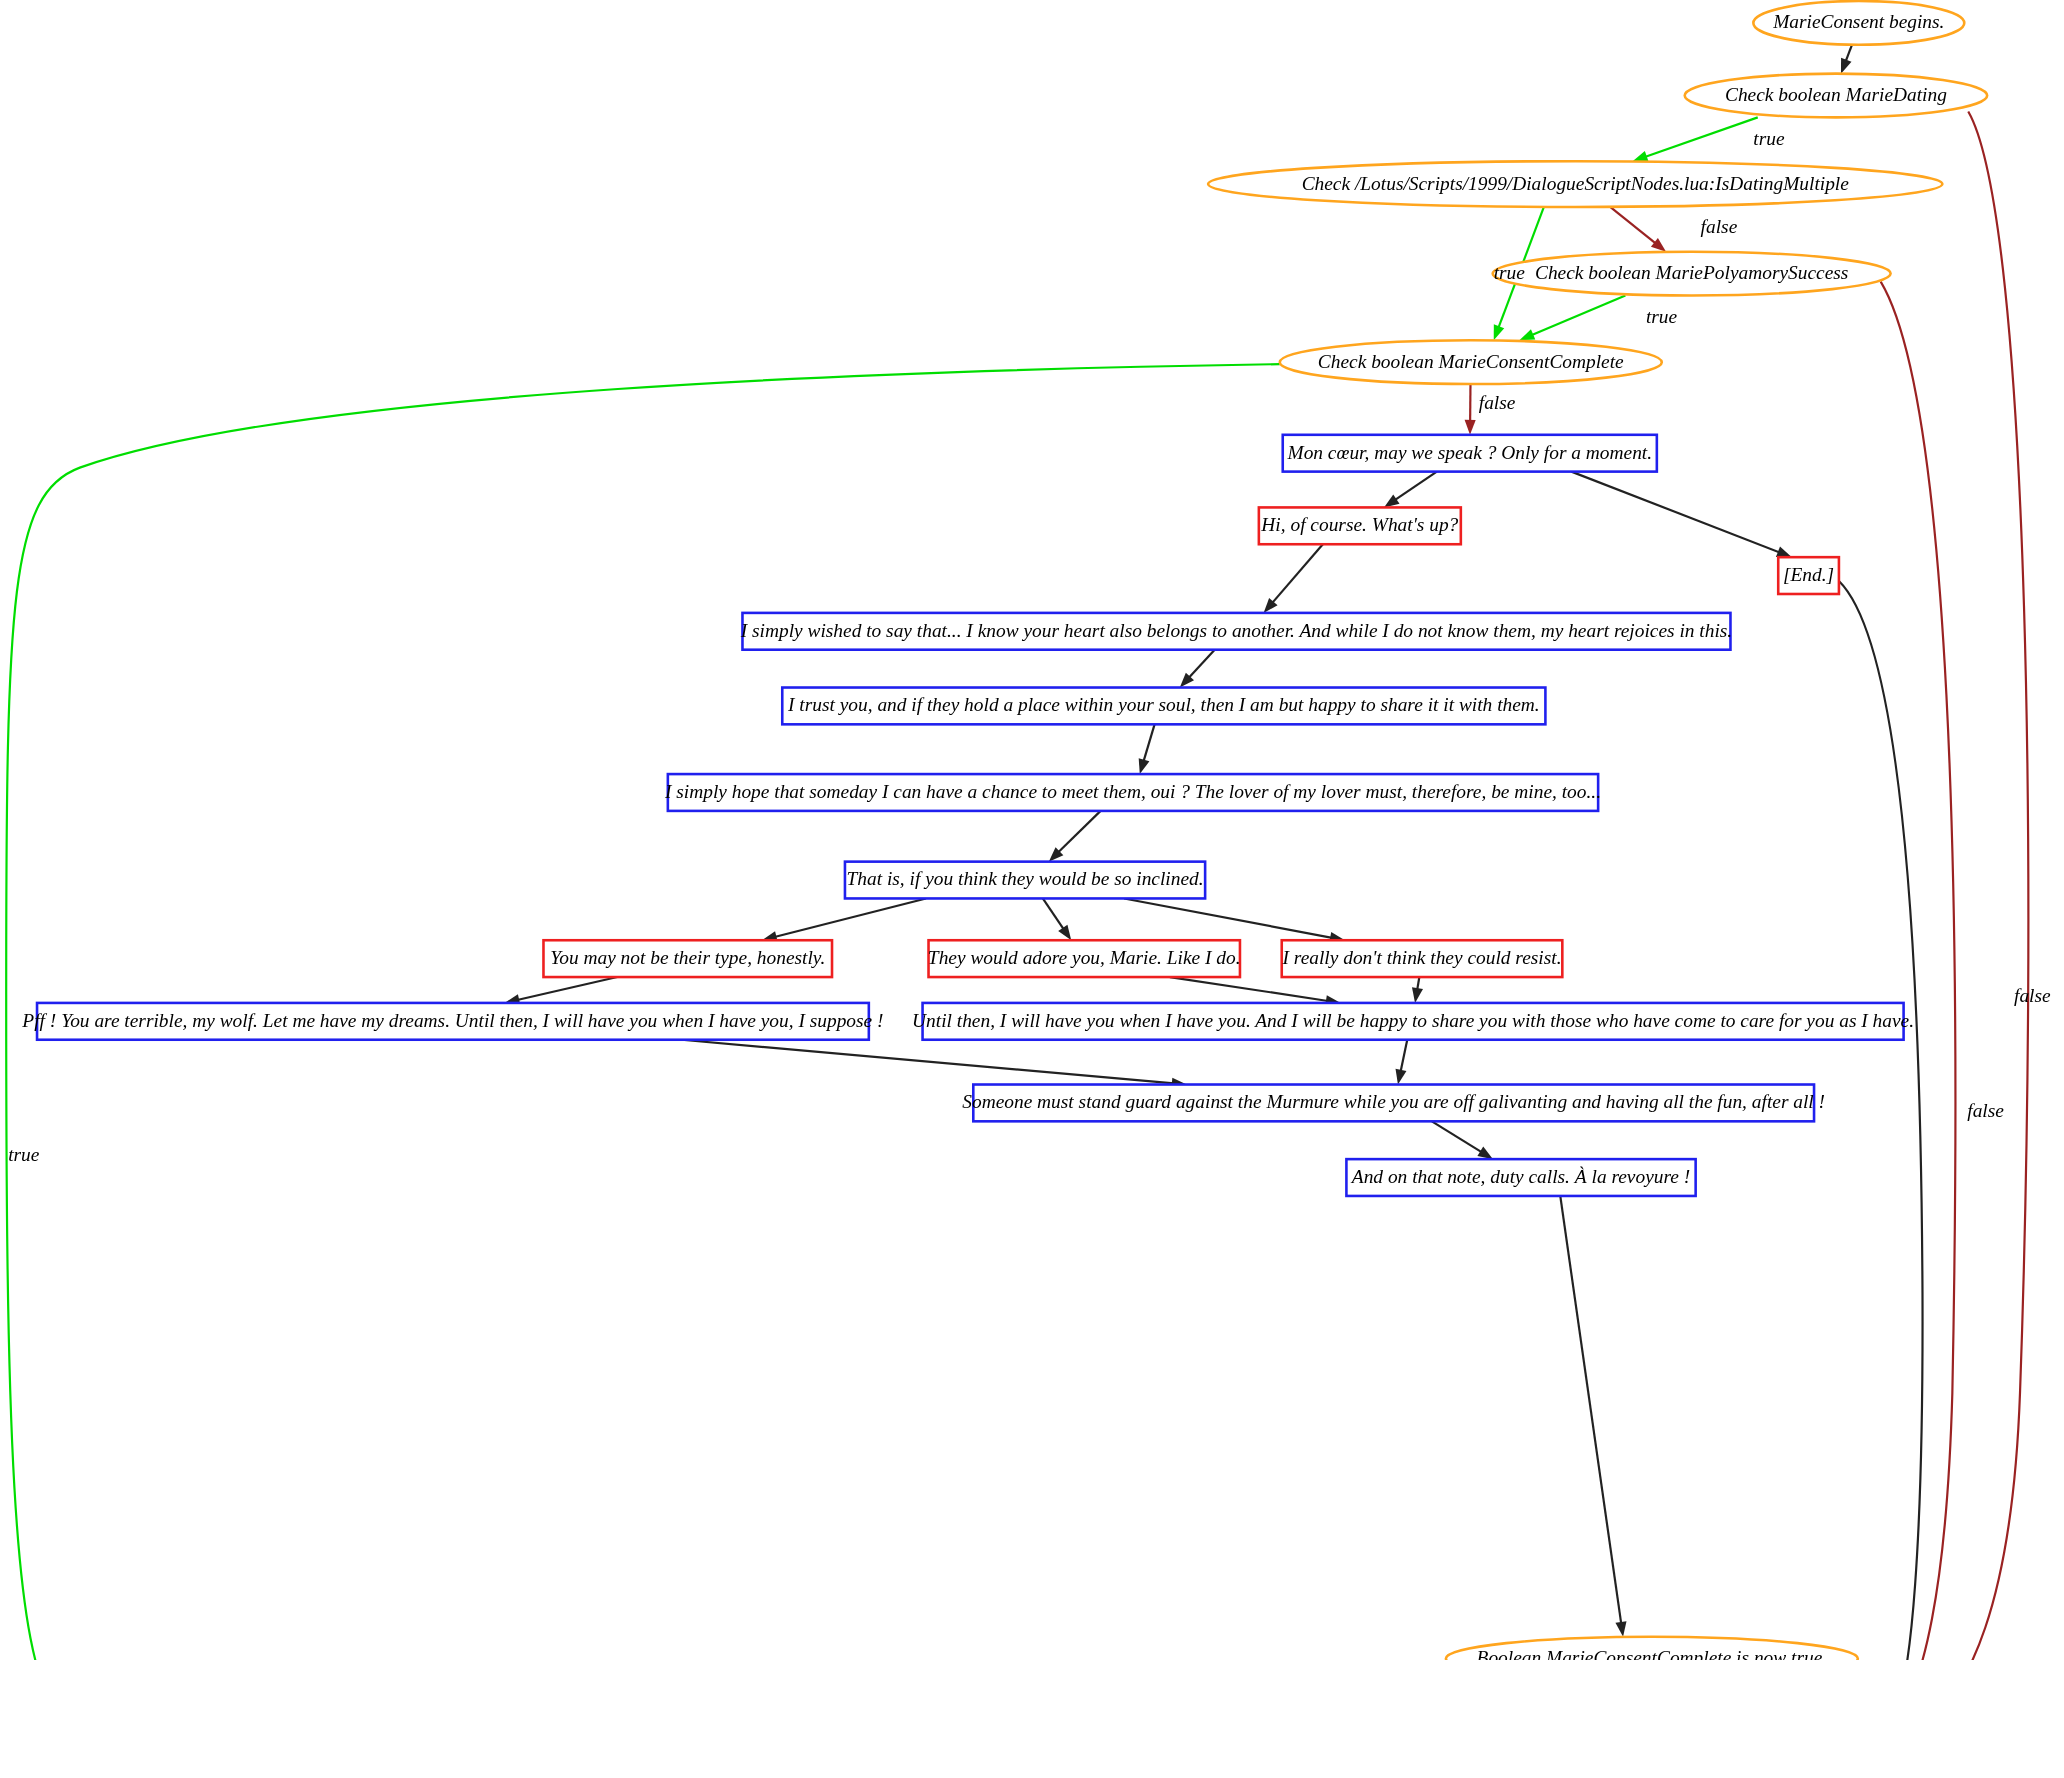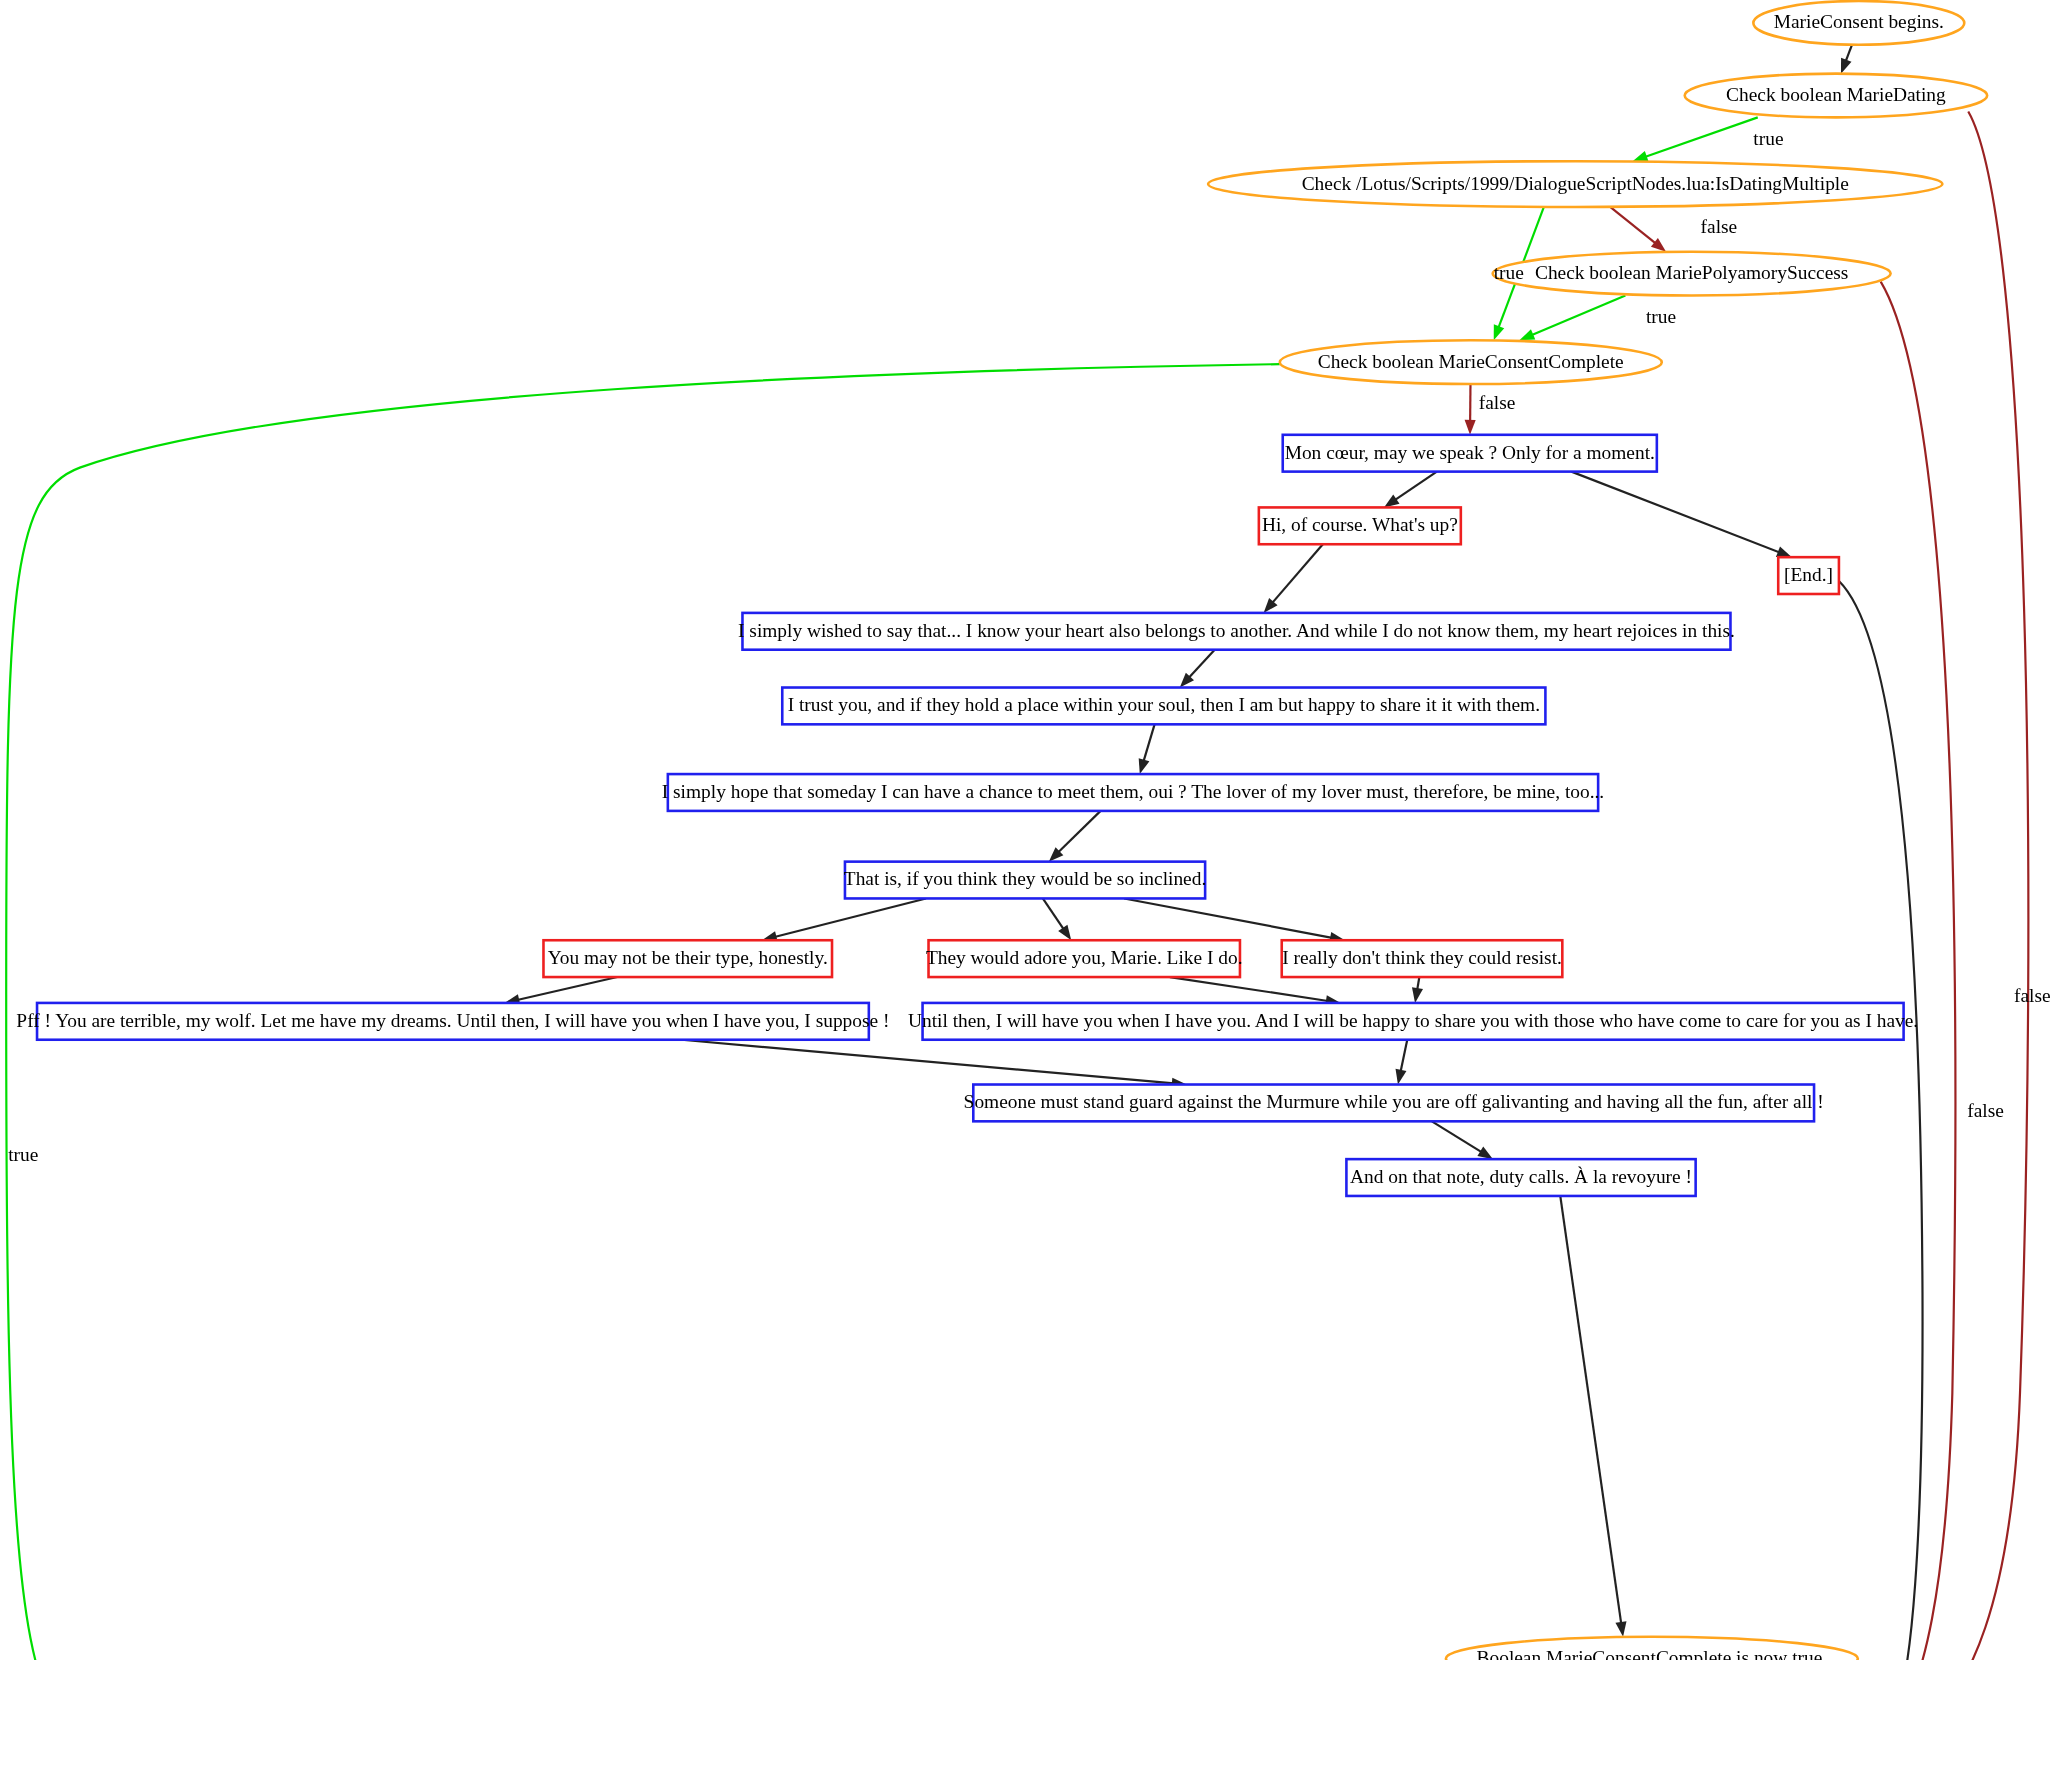--- a/index.html
+++ b/index.html
@@ -10,20 +10,21 @@
   }
   body {
     font-family: "Liberation Serif", "DejaVu Serif", serif;
   }
   #graph-root {
     position: relative;
     width: 2065px;
     height: 1660px;
     background: #ffffff;
     overflow: hidden;
+    font-style: italic;
   }
   svg#graph-canvas {
     position: absolute;
     top: 0;
     left: 0;
     width: 2065px;
     height: 1778px;
     display: block;
   }
   .node-ellipse {

